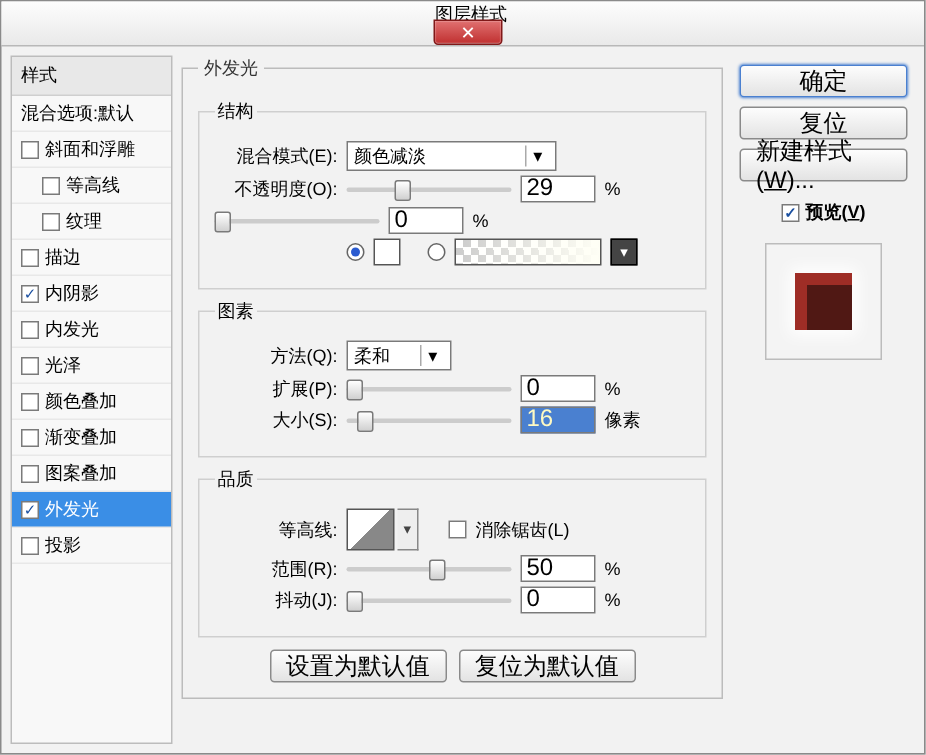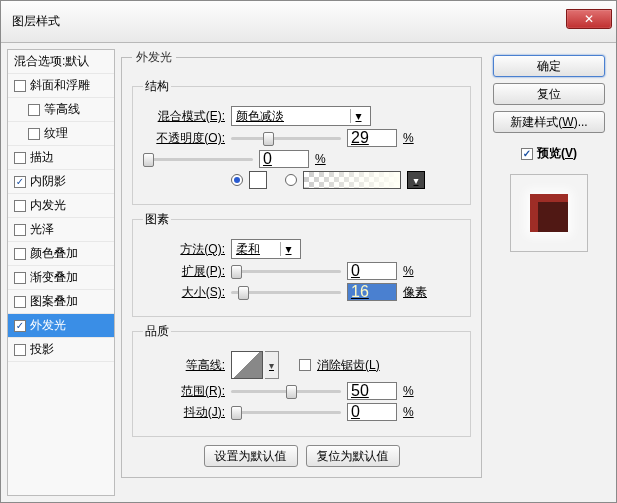--- a/index.html
+++ b/index.html
@@ -5,26 +5,27 @@
   * { box-sizing: border-box; font-family: "Microsoft YaHei", SimSun, Arial, sans-serif; }
   body { margin: 0; background: #8a8a8a; }
   .window {
     width: 617px; height: 503px;
     background: #f2f2f2;
     border: 1px solid #8a8a8a;
     position: relative;
     display: flex; flex-direction: column;
   }
   .titlebar {
-    height: 42px;
+    height: 30px;
     background: linear-gradient(#fdfdfd,#e9e9e9);
     border-bottom: 1px solid #b8b8b8;
     display: flex; align-items: center; justify-content: space-between;
     padding-left: 11px;
     font-size: 12px;
+    flex-direction: column;
   }
   .close-btn {
     width: 46px; height: 20px;
     background: linear-gradient(#e07070,#c03030);
     border: 1px solid #801818;
     border-radius: 0 0 3px 3px;
     color: #fff; text-align: center; font-size: 12px;
     display:flex;align-items:center;justify-content:center;
     margin-right:4px; margin-top:-5px;
     box-shadow: inset 0 0 1px #fff;
@@ -79,21 +80,20 @@
   fieldset.inner {
     border:1px solid #cfcfcf;
     margin: 6px 0 0 0;
     padding: 8px 10px 12px 10px;
   }
   .row {
     display:flex; align-items:center;
     gap:6px;
     margin: 3px 0;
     font-size:12px;
-    text-decoration:underline;
   }
   .row .lab { width:82px; text-align:right; }
   .dropdown {
     border:1px solid #7a7a7a;
     background:#fff;
     height:20px; font-size:12px;
     display:flex;align-items:center;justify-content:space-between;
     padding:0 4px;
   }
   .dropdown .caret {
@@ -155,21 +155,21 @@
   }
   .contour-caret{
     width:14px;height:28px;border:1px solid #888;border-left:0;
     display:flex;align-items:center;justify-content:center;font-size:10px;color:#444;background:#eee;
   }
   .btn {
     height:22px;
     border:1px solid #8a8a8a;
     background:linear-gradient(#fdfdfd,#e3e3e3);
     border-radius:3px;
-    font-size:12px;
+    font-size:16px;
     padding:0 10px;
     display:flex;align-items:center;justify-content:center;
     cursor:pointer;
   }
   .right {
     width:122px;
     display:flex;flex-direction:column;gap:6px;
     align-items:stretch;
     padding-top:6px;
   }
@@ -191,20 +191,21 @@
 <body>
 
 <div class="window">
   <div class="titlebar">
     <span>图层样式</span>
     <div class="close-btn">✕</div>
   </div>
   <div class="body">
 
     <div class="sidebar">
+      <div class="sidebar-header">样式</div>
       <div class="sidebar-item">
         <span>混合选项:默认</span>
       </div>
       <div id="sidebar-list">
           <div class="sidebar-item">
             <span class="cb"></span>
             <span>斜面和浮雕</span>
           </div>
           <div class="sidebar-item sub">
             <span class="cb"></span>

